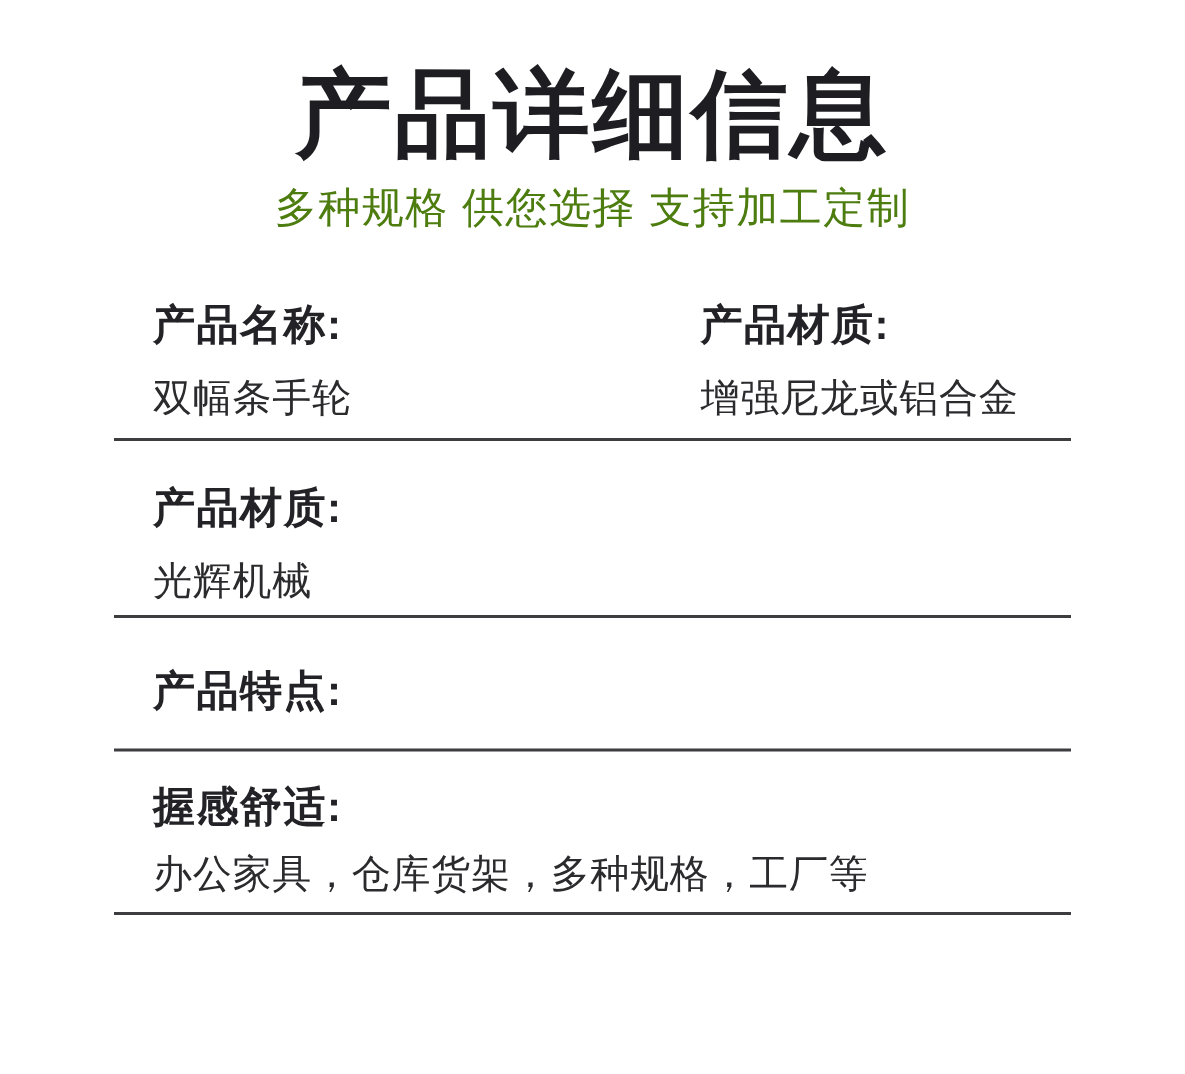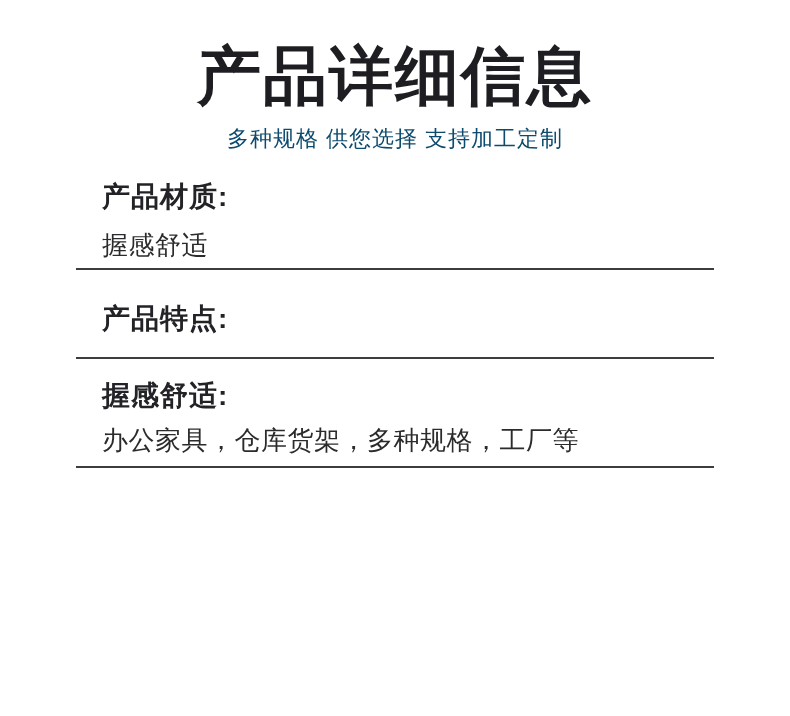--- a/index.html
+++ b/index.html
@@ -22,24 +22,24 @@
   }
   .title {
     font-size: 64px;
     line-height: 68px;
     font-weight: 900;
     color: #1e1e22;
     letter-spacing: 2px;
   }
   .subtitle {
     margin-top: 16px;
-    font-size: 22px;
+    font-size: 28px;
     line-height: 26px;
     font-weight: 500;
-    color: #0c4a6e;
+    color: #4d7c0f;
     letter-spacing: 1px;
   }
   .content {
     margin: 0 76px;
     width: 638px;
   }
   .section {
     border-bottom: 2px solid #3d3d40;
     padding-left: 26px;
   }
@@ -73,25 +73,35 @@
 
 <div class="page">
 
   <div class="header">
     <div class="title">产品详细信息</div>
     <div class="subtitle">多种规格 供您选择 支持加工定制</div>
   </div>
 
   <div class="content">
 
+    <div class="section s1 row">
+      <div class="field-left">
+        <div class="field-label">产品名称:</div>
+        <div class="field-value">双幅条手轮</div>
+      </div>
+      <div class="field-right">
+        <div class="field-label">产品材质:</div>
+        <div class="field-value">增强尼龙或铝合金</div>
+      </div>
+    </div>
 
     <div class="section s2 row">
       <div class="field-right">
         <div class="field-label">产品材质:</div>
-        <div class="field-value">握感舒适</div>
+        <div class="field-value">光辉机械</div>
       </div>
     </div>
 
     <div class="section s3">
       <div class="field-label">产品特点:</div>
     </div>
 
     <div class="section s4">
       <div class="field-label">握感舒适:</div>
       <div class="field-value">办公家具，仓库货架，多种规格，工厂等</div>

